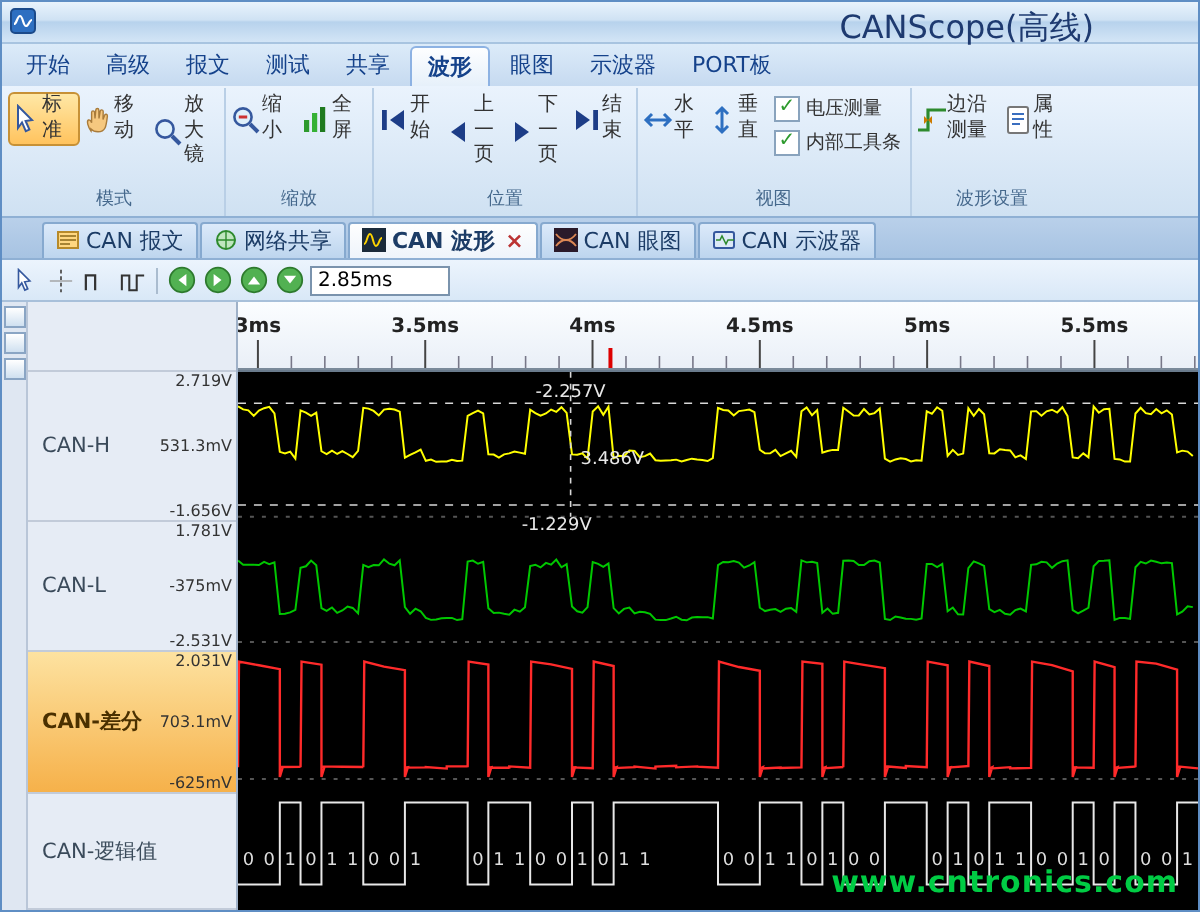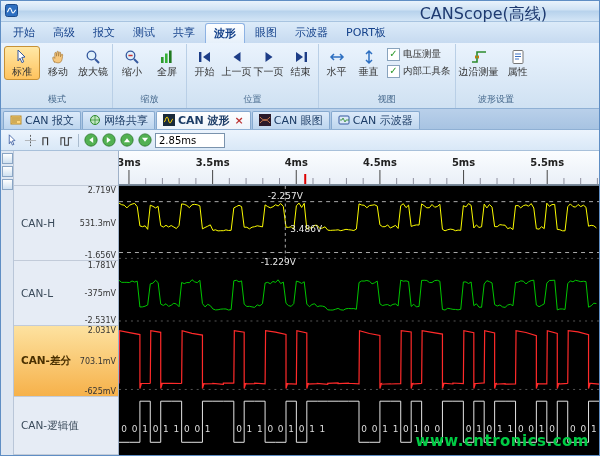--- a/index.html
+++ b/index.html
@@ -9,30 +9,30 @@
   .titlebar{height:20px;position:relative;background:linear-gradient(#e9f3fc 0%,#cfe2f4 45%,#b7d2ec 50%,#d3e5f6 100%);border-bottom:1px solid #a8c4e0;display:flex;align-items:center;padding:0 4px;}
   .apptitle{position:absolute;right:52px;top:3px;font-size:16px;color:#1e3a70;}
   
   .ribbon-tabs{height:21px;display:flex;align-items:flex-end;padding-left:4px;background:linear-gradient(#dcebf9,#c6daf0);gap:2px;}
   .rtab{font-size:11px;color:#15428b;padding:2px 8px 3px;border-radius:3px 3px 0 0;}
   .rtab.active{background:linear-gradient(#fdfeff,#e6f0fa);border:1px solid #8db2e3;border-bottom:none;font-weight:bold;padding:2px 8px 2px;}
   
   .ribbon{height:64px;display:flex;background:linear-gradient(#eaf3fd,#cfe1f2);border-bottom:1px solid #8fb0d4;padding:1px 1px 0 1px;}
   .rgroup{display:flex;flex-direction:column;border-right:1px solid #b9cfe6;padding:0 2px;}
   .rbtns{flex:1;display:flex;align-items:flex-start;gap:1px;padding-top:2px;}
-  .rbtn{display:flex;flex-direction:column;align-items:center;width:34px;padding:1px 0;border-radius:3px;font-size:10px;color:#333;line-height:1.25;}
+  .rbtn{display:flex;align-items:center;width:34px;padding:1px 0;border-radius:3px;font-size:10px;color:#333;line-height:1.25;}
   .rbtn .ic{height:19px;display:flex;align-items:center;justify-content:center;}
   .rbtn.selected{background:linear-gradient(#ffe8a6,#ffc35e);border:1px solid #c79136;padding:0;width:34px;}
   .rbtn.sm{width:31px;}
   .glabel{font-size:9px;color:#45688c;text-align:center;padding:0 0 2px;}
   .cbcol{display:flex;flex-direction:column;justify-content:center;gap:4px;padding:2px 2px 0 2px;}
   .cb{display:flex;align-items:center;gap:3px;font-size:9.5px;color:#333;}
   .cbbox{width:11px;height:11px;background:#fff;border:1px solid #89a3bd;color:#2d9a2d;font-size:10px;line-height:10px;text-align:center;font-weight:bold;}
   
-  .doctabs{height:20px;background:linear-gradient(#b9d0ea,#a7c3e2);display:flex;align-items:flex-end;padding-left:2px;gap:1px;border-bottom:1px solid #8fb0d4;}
+  .doctabs{height:20px;background:linear-gradient(#b9d0ea,#a7c3e2);display:flex;align-items:flex-end;padding-left:20px;gap:1px;border-bottom:1px solid #8fb0d4;}
   .dtab{display:flex;align-items:center;gap:3px;font-size:11px;color:#1c3c66;padding:1px 6px 2px;border:1px solid #86a9cf;border-bottom:none;border-radius:2px 2px 0 0;background:linear-gradient(#dceafa,#bdd5ee);height:14px;white-space:nowrap;}
   .dtab.active{background:linear-gradient(#fefefe,#eef4fb);font-weight:bold;}
   .dtab .close{color:#b33;font-weight:bold;font-size:11px;margin-left:2px;}
   
   .toolbar{height:20px;background:linear-gradient(#ecf4fd,#d9e8f7);border-bottom:1px solid #a8c0da;display:flex;align-items:center;gap:2px;padding:0 3px;}
   .tbtn{width:16px;height:16px;display:flex;align-items:center;justify-content:center;}
   .tsep{width:1px;height:13px;background:#aabccf;margin:0 2px;}
   .time-input{width:62px;height:13px;font-size:10px;border:1px solid #7a93ad;padding:0 3px;background:#fff;font-family:inherit;}
   
   .main{flex:1;display:flex;min-height:0;}

